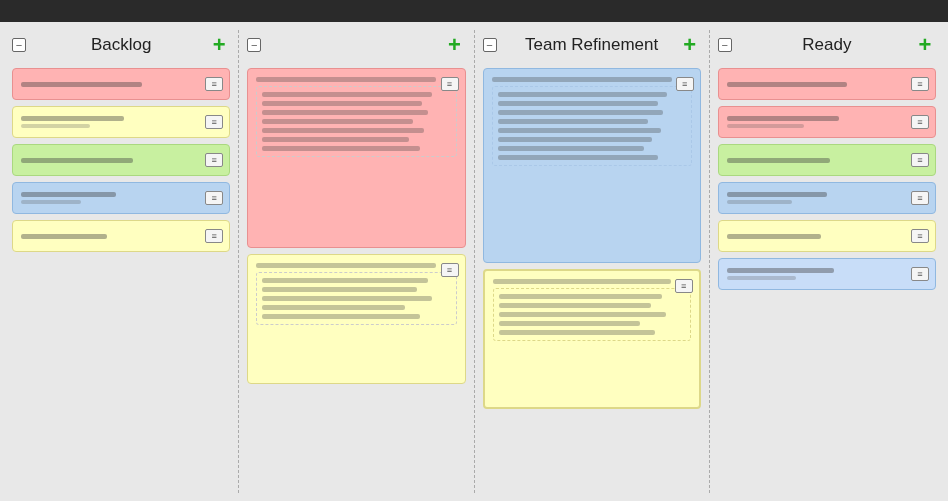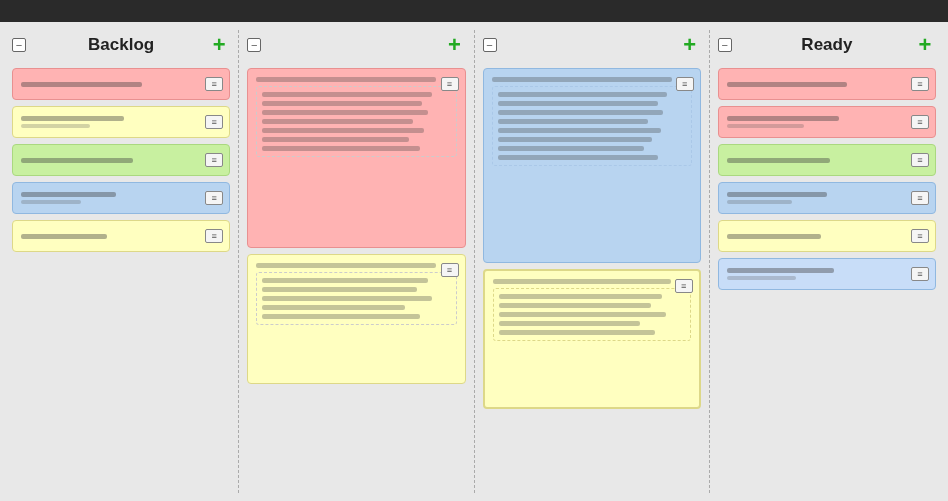--- a/index.html
+++ b/index.html
@@ -58,21 +58,21 @@
       background: white;
     }
     .column-minimize::after {
       content: '−';
       font-size: 11px;
       color: #555;
       line-height: 1;
     }
     .column-title {
       font-size: 17px;
-      font-weight: bold;
+      font-weight: normal;
       color: #222;
     }
     .column-add {
       position: absolute;
       right: 0;
       top: 50%;
       transform: translateY(-50%);
       width: 22px;
       height: 22px;
       display: flex;
@@ -297,20 +297,21 @@
           <div class="card-large-line" style="margin-right:0; width:76%"></div>
           <div class="card-large-line" style="margin-right:0; width:84%"></div>
         </div>
       </div>
     </div>
   </div>
 
   <div class="column">
     <div class="column-header">
       <div class="column-minimize"></div>
+      <span class="column-title">Team Refinement</span>
       <div class="column-add">+</div>
     </div>
     <div class="cards-area" style="flex:1; gap:6px;">
 
       <div class="big-card-blue" style="flex: 0 0 195px;">
         <div class="card-large-icon"></div>
         <div class="card-large-line"></div>
         <div style="border: 1.5px dashed #aac8e8; border-radius: 3px; padding: 5px; margin-top: 4px; display:flex; flex-direction:column; gap:4px;">
           <div class="card-large-line" style="margin-right:0; width:90%"></div>
           <div class="card-large-line" style="margin-right:0; width:85%"></div>

